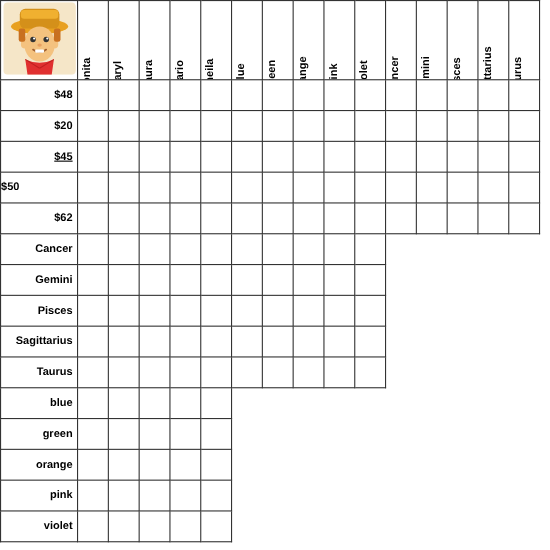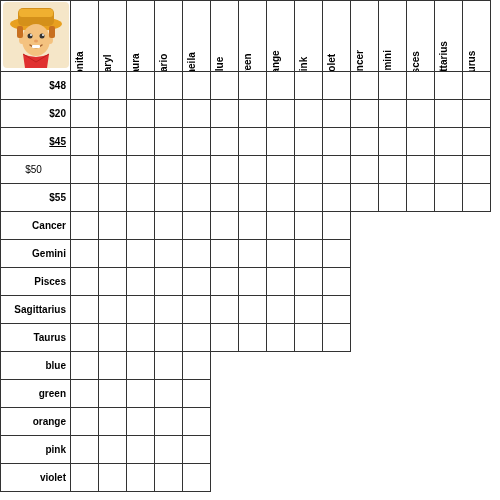--- a/index.html
+++ b/index.html
@@ -166,39 +166,39 @@
           <td style="width: 28px; min-width: 28px; height: 28px; border: 1px solid rgb(51, 51, 51); background: rgb(255, 255, 255);"></td>
           <td style="width: 28px; min-width: 28px; height: 28px; border: 1px solid rgb(51, 51, 51); background: rgb(255, 255, 255);"></td>
           <td style="width: 28px; min-width: 28px; height: 28px; border: 1px solid rgb(51, 51, 51); background: rgb(255, 255, 255);"></td>
           <td style="width: 28px; min-width: 28px; height: 28px; border: 1px solid rgb(51, 51, 51); background: rgb(255, 255, 255);"></td>
           <td style="width: 28px; min-width: 28px; height: 28px; border: 1px solid rgb(51, 51, 51); background: rgb(255, 255, 255);"></td>
           <td style="width: 28px; min-width: 28px; height: 28px; border: 1px solid rgb(51, 51, 51); background: rgb(255, 255, 255);"></td>
           <td style="width: 28px; min-width: 28px; height: 28px; border: 1px solid rgb(51, 51, 51); background: rgb(255, 255, 255);"></td>
           <td style="width: 28px; min-width: 28px; height: 28px; border: 1px solid rgb(51, 51, 51); background: rgb(255, 255, 255);"></td>
         </tr>
         <tr>
-          <td style="width: 70px; min-width: 70px; height: 28px; border: 1px solid rgb(51, 51, 51); text-align: center; padding-right: 4px; font-weight: normal; font-size: 10px;">$50</td>
-          <td style="width: 28px; min-width: 28px; height: 28px; border: 1px solid rgb(51, 51, 51); background: rgb(255, 255, 255);"></td>
-          <td style="width: 28px; min-width: 28px; height: 28px; border: 1px solid rgb(51, 51, 51); background: rgb(255, 255, 255);"></td>
-          <td style="width: 28px; min-width: 28px; height: 28px; border: 1px solid rgb(51, 51, 51); background: rgb(255, 255, 255);"></td>
-          <td style="width: 28px; min-width: 28px; height: 28px; border: 1px solid rgb(51, 51, 51); background: rgb(255, 255, 255);"></td>
-          <td style="width: 28px; min-width: 28px; height: 28px; border: 1px solid rgb(51, 51, 51); background: rgb(255, 255, 255);"></td>
-          <td style="width: 28px; min-width: 28px; height: 28px; border: 1px solid rgb(51, 51, 51); background: rgb(255, 255, 255);"></td>
-          <td style="width: 28px; min-width: 28px; height: 28px; border: 1px solid rgb(51, 51, 51); background: rgb(255, 255, 255);"></td>
-          <td style="width: 28px; min-width: 28px; height: 28px; border: 1px solid rgb(51, 51, 51); background: rgb(255, 255, 255);"></td>
-          <td style="width: 28px; min-width: 28px; height: 28px; border: 1px solid rgb(51, 51, 51); background: rgb(255, 255, 255);"></td>
-          <td style="width: 28px; min-width: 28px; height: 28px; border: 1px solid rgb(51, 51, 51); background: rgb(255, 255, 255);"></td>
-          <td style="width: 28px; min-width: 28px; height: 28px; border: 1px solid rgb(51, 51, 51); background: rgb(255, 255, 255);"></td>
-          <td style="width: 28px; min-width: 28px; height: 28px; border: 1px solid rgb(51, 51, 51); background: rgb(255, 255, 255);"></td>
-          <td style="width: 28px; min-width: 28px; height: 28px; border: 1px solid rgb(51, 51, 51); background: rgb(255, 255, 255);"></td>
-          <td style="width: 28px; min-width: 28px; height: 28px; border: 1px solid rgb(51, 51, 51); background: rgb(255, 255, 255);"></td>
-          <td style="width: 28px; min-width: 28px; height: 28px; border: 1px solid rgb(51, 51, 51); background: rgb(255, 255, 255);"></td>
-        </tr>
-        <tr>
-          <td style="width: 70px; min-width: 70px; height: 28px; border: 1px solid rgb(51, 51, 51); text-align: right; padding-right: 4px; font-weight: bold; font-size: 10px;">$55</td>
+          <td style="width: 70px; min-width: 70px; height: 28px; border: 1px solid rgb(51, 51, 51); text-align: left; padding-right: 4px; font-weight: bold; font-size: 10px;">$50</td>
+          <td style="width: 28px; min-width: 28px; height: 28px; border: 1px solid rgb(51, 51, 51); background: rgb(255, 255, 255);"></td>
+          <td style="width: 28px; min-width: 28px; height: 28px; border: 1px solid rgb(51, 51, 51); background: rgb(255, 255, 255);"></td>
+          <td style="width: 28px; min-width: 28px; height: 28px; border: 1px solid rgb(51, 51, 51); background: rgb(255, 255, 255);"></td>
+          <td style="width: 28px; min-width: 28px; height: 28px; border: 1px solid rgb(51, 51, 51); background: rgb(255, 255, 255);"></td>
+          <td style="width: 28px; min-width: 28px; height: 28px; border: 1px solid rgb(51, 51, 51); background: rgb(255, 255, 255);"></td>
+          <td style="width: 28px; min-width: 28px; height: 28px; border: 1px solid rgb(51, 51, 51); background: rgb(255, 255, 255);"></td>
+          <td style="width: 28px; min-width: 28px; height: 28px; border: 1px solid rgb(51, 51, 51); background: rgb(255, 255, 255);"></td>
+          <td style="width: 28px; min-width: 28px; height: 28px; border: 1px solid rgb(51, 51, 51); background: rgb(255, 255, 255);"></td>
+          <td style="width: 28px; min-width: 28px; height: 28px; border: 1px solid rgb(51, 51, 51); background: rgb(255, 255, 255);"></td>
+          <td style="width: 28px; min-width: 28px; height: 28px; border: 1px solid rgb(51, 51, 51); background: rgb(255, 255, 255);"></td>
+          <td style="width: 28px; min-width: 28px; height: 28px; border: 1px solid rgb(51, 51, 51); background: rgb(255, 255, 255);"></td>
+          <td style="width: 28px; min-width: 28px; height: 28px; border: 1px solid rgb(51, 51, 51); background: rgb(255, 255, 255);"></td>
+          <td style="width: 28px; min-width: 28px; height: 28px; border: 1px solid rgb(51, 51, 51); background: rgb(255, 255, 255);"></td>
+          <td style="width: 28px; min-width: 28px; height: 28px; border: 1px solid rgb(51, 51, 51); background: rgb(255, 255, 255);"></td>
+          <td style="width: 28px; min-width: 28px; height: 28px; border: 1px solid rgb(51, 51, 51); background: rgb(255, 255, 255);"></td>
+        </tr>
+        <tr>
+          <td style="width: 70px; min-width: 70px; height: 28px; border: 1px solid rgb(51, 51, 51); text-align: right; padding-right: 4px; font-weight: bold; font-size: 10px;">$62</td>
           <td style="width: 28px; min-width: 28px; height: 28px; border: 1px solid rgb(51, 51, 51); background: rgb(255, 255, 255);"></td>
           <td style="width: 28px; min-width: 28px; height: 28px; border: 1px solid rgb(51, 51, 51); background: rgb(255, 255, 255);"></td>
           <td style="width: 28px; min-width: 28px; height: 28px; border: 1px solid rgb(51, 51, 51); background: rgb(255, 255, 255);"></td>
           <td style="width: 28px; min-width: 28px; height: 28px; border: 1px solid rgb(51, 51, 51); background: rgb(255, 255, 255);"></td>
           <td style="width: 28px; min-width: 28px; height: 28px; border: 1px solid rgb(51, 51, 51); background: rgb(255, 255, 255);"></td>
           <td style="width: 28px; min-width: 28px; height: 28px; border: 1px solid rgb(51, 51, 51); background: rgb(255, 255, 255);"></td>
           <td style="width: 28px; min-width: 28px; height: 28px; border: 1px solid rgb(51, 51, 51); background: rgb(255, 255, 255);"></td>
           <td style="width: 28px; min-width: 28px; height: 28px; border: 1px solid rgb(51, 51, 51); background: rgb(255, 255, 255);"></td>
           <td style="width: 28px; min-width: 28px; height: 28px; border: 1px solid rgb(51, 51, 51); background: rgb(255, 255, 255);"></td>
           <td style="width: 28px; min-width: 28px; height: 28px; border: 1px solid rgb(51, 51, 51); background: rgb(255, 255, 255);"></td>

